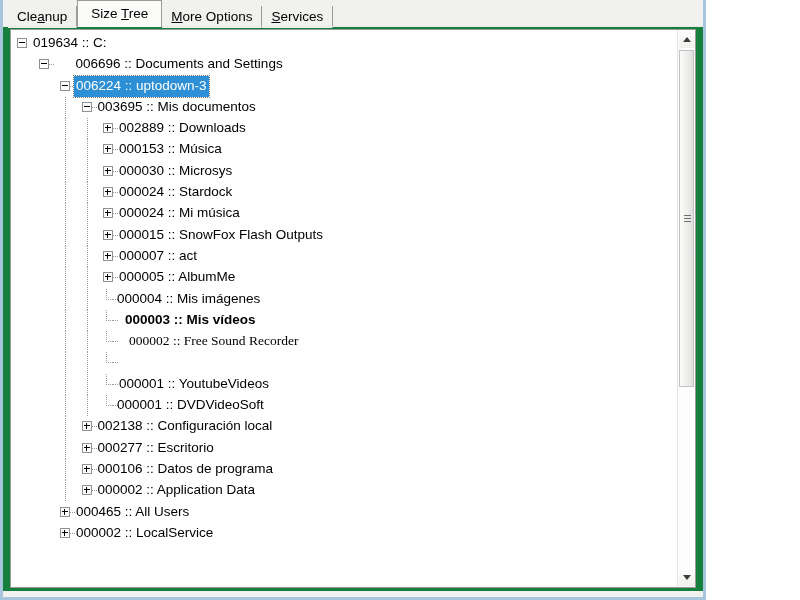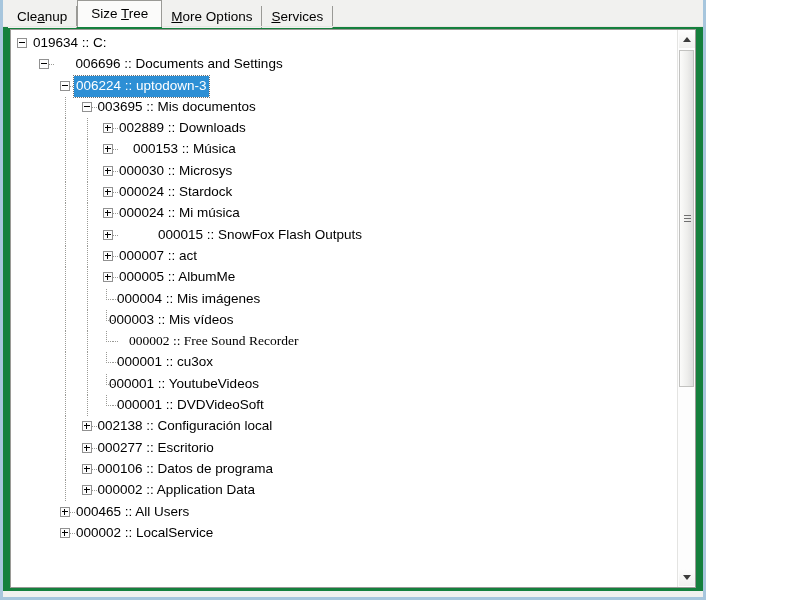--- a/index.html
+++ b/index.html
@@ -295,21 +295,21 @@
             <div class="guide" style="left: 75.5px;"></div>
             <div class="hconn" style="left: 102px; width: 5px;"></div>
             <div class="exp plus" style="left: 92px;"></div>
             <span class="label" style="left: 106px;">002889 :: Downloads</span>
           </div>
           <div class="row">
             <div class="guide" style="left: 54px;"></div>
             <div class="guide" style="left: 75.5px;"></div>
             <div class="hconn" style="left: 102px; width: 5px;"></div>
             <div class="exp plus" style="left: 92px;"></div>
-            <span class="label" style="left: 120px;">000153 :: Música</span>
+            <span class="label" style="left: 106px;">000153 :: Música</span>
           </div>
           <div class="row">
             <div class="guide" style="left: 54px;"></div>
             <div class="guide" style="left: 75.5px;"></div>
             <div class="hconn" style="left: 102px; width: 5px;"></div>
             <div class="exp plus" style="left: 92px;"></div>
             <span class="label" style="left: 106px;">000030 :: Microsys</span>
           </div>
           <div class="row">
             <div class="guide" style="left: 54px;"></div>
@@ -323,21 +323,21 @@
             <div class="guide" style="left: 75.5px;"></div>
             <div class="hconn" style="left: 102px; width: 5px;"></div>
             <div class="exp plus" style="left: 92px;"></div>
             <span class="label" style="left: 106px;">000024 :: Mi música</span>
           </div>
           <div class="row">
             <div class="guide" style="left: 54px;"></div>
             <div class="guide" style="left: 75.5px;"></div>
             <div class="hconn" style="left: 102px; width: 5px;"></div>
             <div class="exp plus" style="left: 92px;"></div>
-            <span class="label" style="left: 106px; margin-left: 39px;">000015 :: SnowFox Flash Outputs</span>
+            <span class="label" style="left: 106px;">000015 :: SnowFox Flash Outputs</span>
           </div>
           <div class="row">
             <div class="guide" style="left: 54px;"></div>
             <div class="guide" style="left: 75.5px;"></div>
             <div class="hconn" style="left: 102px; width: 5px;"></div>
             <div class="exp plus" style="left: 92px;"></div>
             <span class="label" style="left: 106px;">000007 :: act</span>
           </div>
           <div class="row">
             <div class="guide" style="left: 54px;"></div>
@@ -353,45 +353,44 @@
             <div class="hconn" style="left: 95px; width: 7px;"></div>
             <div class="guide" style="left: 95px; height: 11px;"></div>
             <span class="label" style="left: 104px;">000004 :: Mis imágenes</span>
           </div>
           <div class="row">
             <div class="guide" style="left: 54px;"></div>
             <div class="guide" style="left: 75.5px;"></div>
             <div class="hconn" style="left: 102px; width: 5px;"></div>
             <div class="hconn" style="left: 95px; width: 7px;"></div>
             <div class="guide" style="left: 95px; height: 11px;"></div>
-            <span class="label" style="left: 96px;">000003 :: Mis vídeos</span>
+            <span class="label" style="left: 112px; font-weight: bold;">000003 :: Mis vídeos</span>
           </div>
           <div class="row">
             <div class="guide" style="left: 54px;"></div>
             <div class="guide" style="left: 75.5px;"></div>
             <div class="hconn" style="left: 102px; width: 5px;"></div>
             <div class="hconn" style="left: 95px; width: 7px;"></div>
             <div class="guide" style="left: 95px; height: 11px;"></div>
             <span class="label" style="left: 116px; font-family: Liberation Serif, serif;">000002 :: Free Sound Recorder</span>
           </div>
           <div class="row">
             <div class="guide" style="left: 54px;"></div>
             <div class="guide" style="left: 75.5px;"></div>
             <div class="hconn" style="left: 102px; width: 5px;"></div>
             <div class="hconn" style="left: 95px; width: 7px;"></div>
             <div class="guide" style="left: 95px; height: 11px;"></div>
-            <span class="label" style="left: 104px;">000001 :: cu3ox</span>
-          </div>
-          <div class="row">
-            <div class="guide" style="left: 54px;"></div>
-            <div class="guide" style="left: 75.5px;"></div>
-            <div class="hconn" style="left: 102px; width: 5px;"></div>
-            <div class="hconn" style="left: 95px; width: 7px;"></div>
-            <div class="guide" style="left: 95px; height: 11px;"></div>
-            <span class="label" style="left: 96px;">000001 :: YoutubeVideos</span>
+          </div>
+          <div class="row">
+            <div class="guide" style="left: 54px;"></div>
+            <div class="guide" style="left: 75.5px;"></div>
+            <div class="hconn" style="left: 102px; width: 5px;"></div>
+            <div class="hconn" style="left: 95px; width: 7px;"></div>
+            <div class="guide" style="left: 95px; height: 11px;"></div>
+            <span class="label" style="left: 106px;">000001 :: YoutubeVideos</span>
           </div>
           <div class="row">
             <div class="guide" style="left: 54px;"></div>
             <div class="guide" style="left: 75.5px;"></div>
             <div class="hconn" style="left: 102px; width: 5px;"></div>
             <div class="hconn" style="left: 95px; width: 7px;"></div>
             <div class="guide" style="left: 95px; height: 11px;"></div>
             <span class="label" style="left: 104px;">000001 :: DVDVideoSoft</span>
           </div>
           <div class="row">

